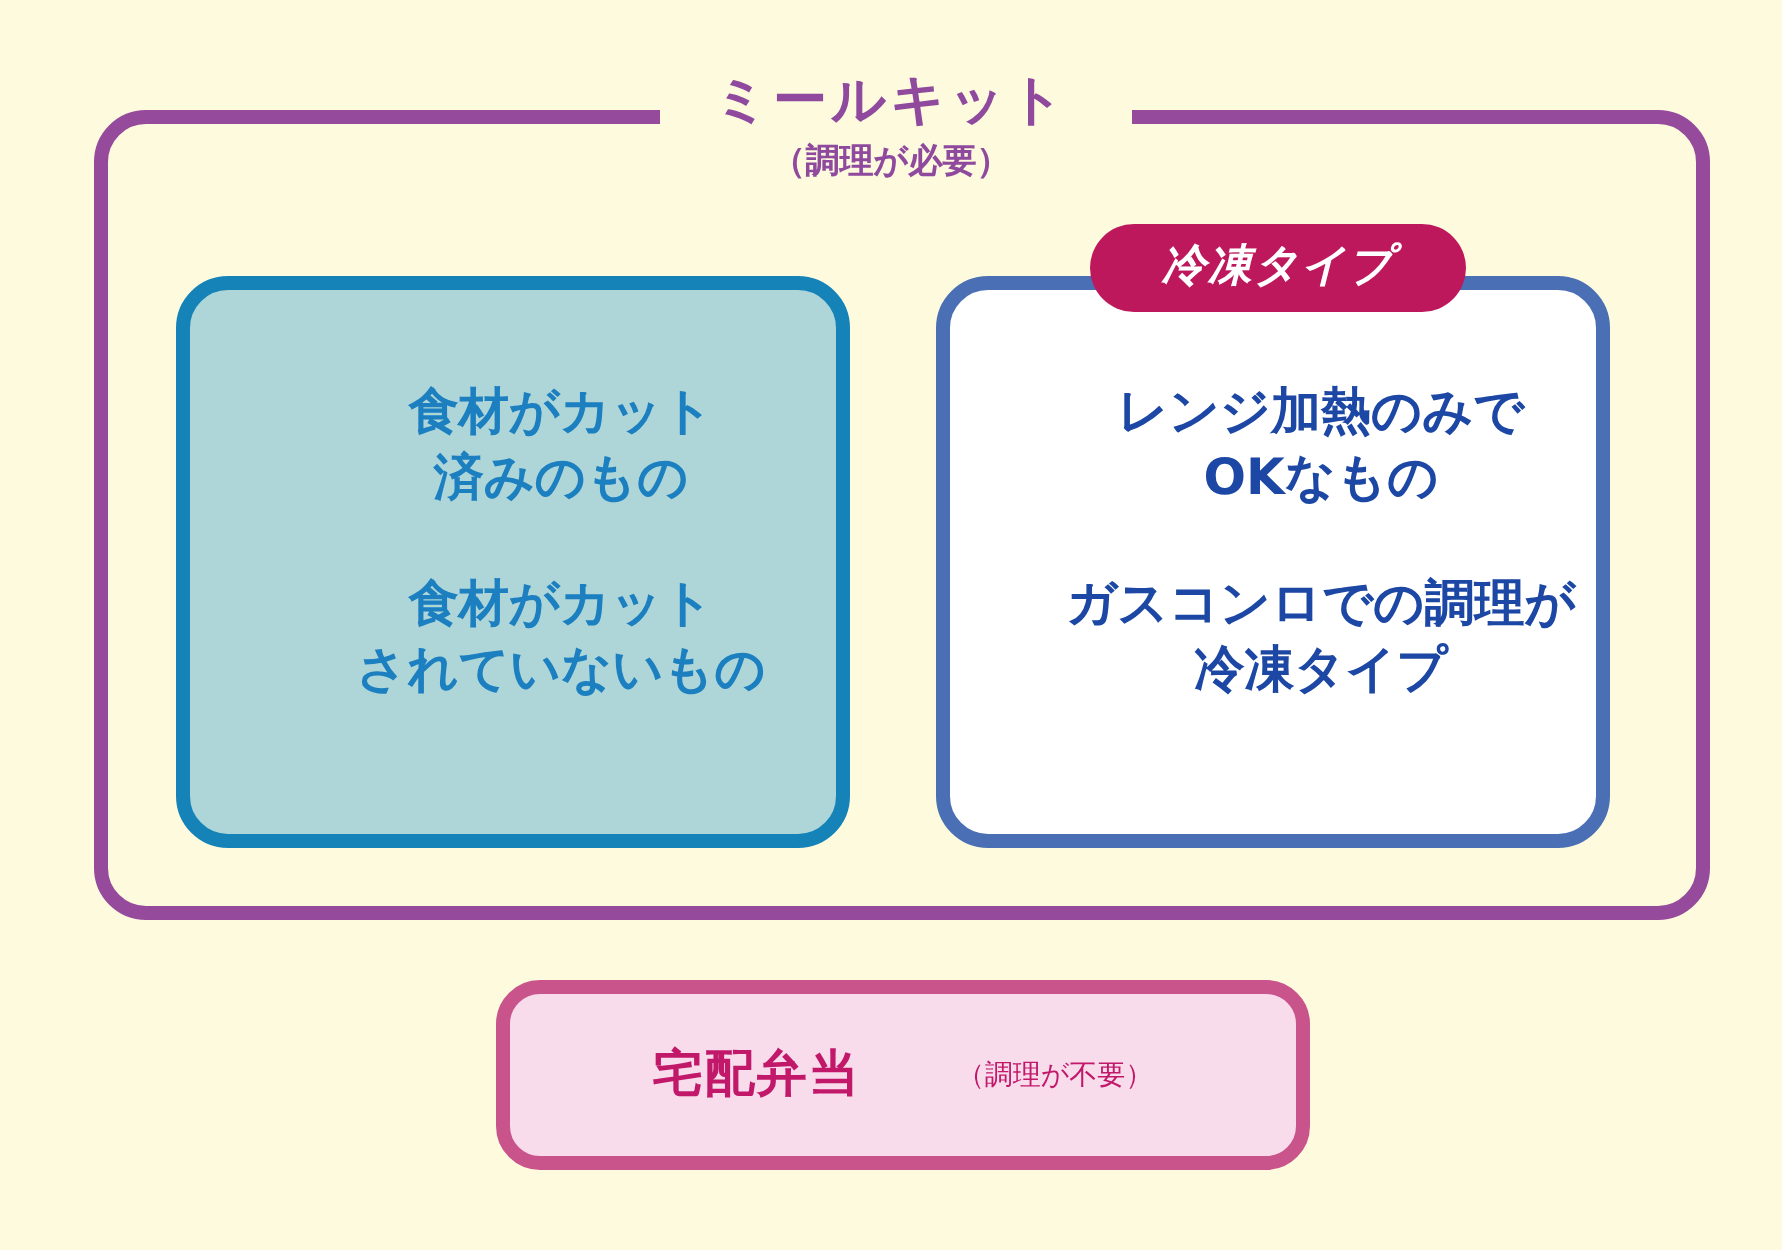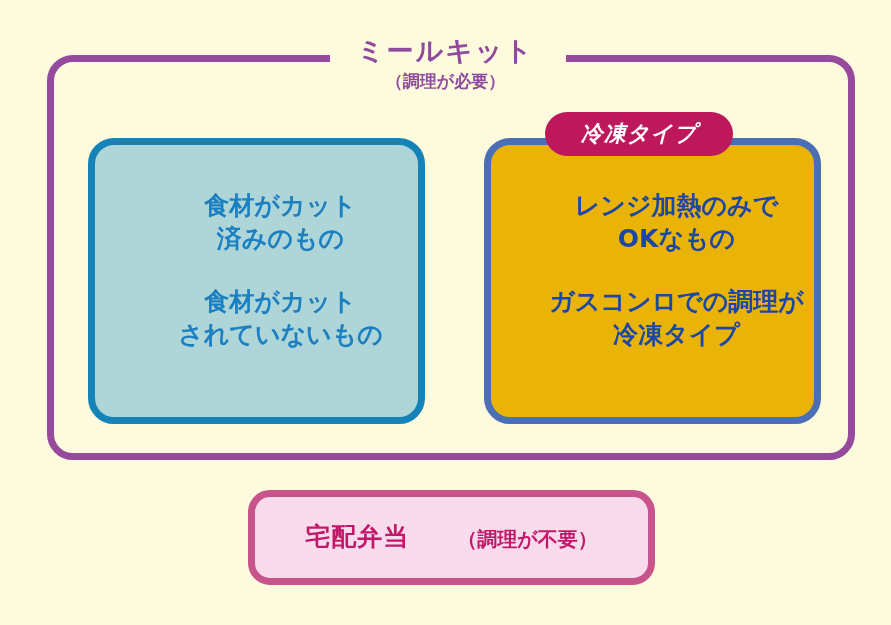--- a/index.html
+++ b/index.html
@@ -82,23 +82,22 @@
     width: 337px;
     height: 286px;
     background: #aed6d9;
     border: 7px solid #1583b8;
   }
   .card-frozen {
     left: 468px;
     top: 138px;
     width: 337px;
     height: 286px;
-    background: #eab308;
+    background: #ffffff;
     border: 7px solid #4a6fb5;
-    margin-left: 16px;
   }
 
   .badge {
     position: absolute;
     top: 112px;
     height: 44px;
     line-height: 44px;
     border-radius: 22px;
     text-align: center;
     color: #ffffff;
@@ -153,22 +152,22 @@
     justify-content: center;
   }
   .bento-title {
     font-size: 25px;
     font-weight: bold;
     color: #c2186a;
     letter-spacing: 1px;
     line-height: 1.15;
   }
   .bento-subtitle {
-    font-size: 20px;
-    font-weight: bold;
+    font-size: 14px;
+    font-weight: normal;
     color: #c2186a;
     line-height: 1.2;
     margin-top: 2px;
     margin-left: 48px;
   }
 </style>
 </head>
 <body>
 
 <div class="canvas">

